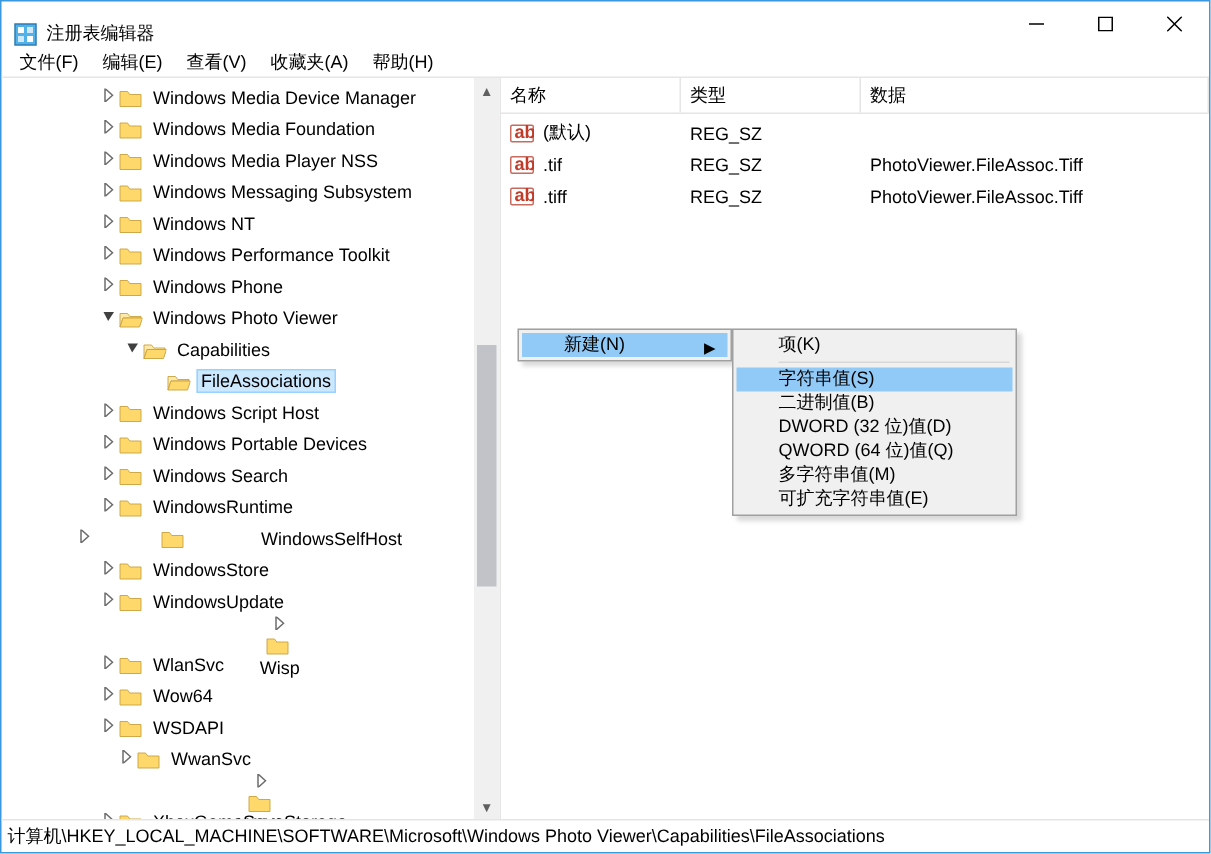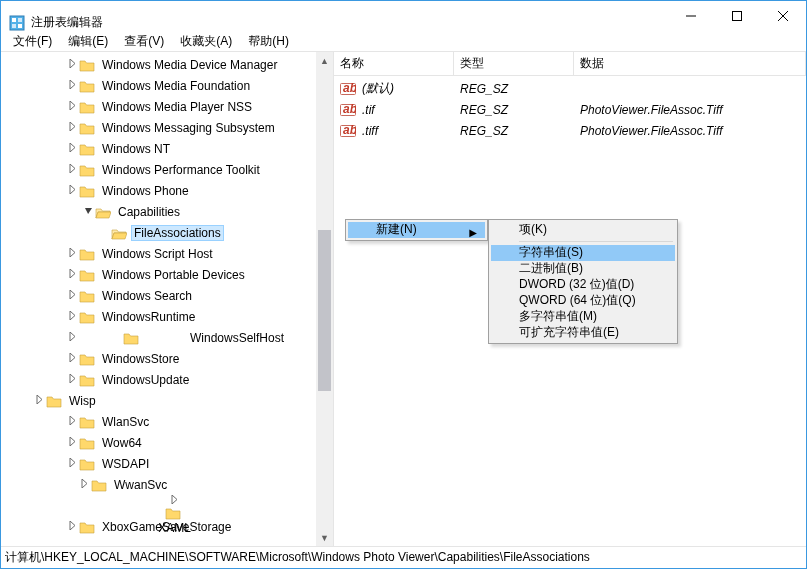--- a/index.html
+++ b/index.html
@@ -24,21 +24,21 @@
   .tree-row.selected .label { background: #cce8ff; border: 1px solid #99d1ff; padding: 0 2px; }
   .vs { position: absolute; right: 0; top: 0; bottom: 0; width: 17px; background: #f0f0f0; display: flex; flex-direction: column; }
   .vs .arrow { height: 17px; display:flex; align-items:center; justify-content:center; color:#606060; font-size:9px; }
   .vs .track { flex: 1; position: relative; }
   .vs .thumb { position: absolute; left: 2px; right: 2px; top: 35%; height: 35%; background: #c2c3c9; }
   .list-pane { flex: 1; position: relative; overflow:hidden; }
   .list-header { display: flex; height: 24px; border-bottom: 1px solid #e5e5e5; }
   .lh-col { display: flex; align-items: center; padding-left: 6px; border-right: 1px solid #e5e5e5; }
   .list-body { padding-top: 2px; }
   .list-row { display: flex; align-items: center; height: 21px; }
-  .lc { padding-left: 6px; display:flex; align-items:center; overflow:hidden; white-space:nowrap;font-style:italic; }
+  .lc { padding-left: 6px; display:flex; align-items:center; overflow:hidden; white-space:nowrap; }
   .val-icon { width:16px; height:16px; margin-right:6px; flex-shrink:0; }
   .statusbar { height: 22px; border-top: 1px solid #e5e5e5; display: flex; align-items: center; padding: 0 4px; font-size: 12px; }
   
   .ctx-menu { position: absolute; background: #f0f0f0; border: 1px solid #a0a0a0; box-shadow: 3px 3px 3px rgba(0,0,0,0.15); padding: 2px; z-index: 10; }
   .ctx-row { display: flex; align-items: flex-end; height: 16px; padding: 0 30px 0 28px; white-space: nowrap; position: relative; }
   .ctx-row.hl { background: #91c9f7; }
   .ctx-row .arrow-r { position: absolute; right: 8px; font-size: 10px; }
   .ctx-gutter { position:absolute; left:0; top:2px; bottom:2px; width:26px; }
   .folder-svg { fill:#ffd86b; stroke:#c8a13e; stroke-width:0.6; }
   .folder-open-svg { fill:#ffe9a8; stroke:#c8a13e; stroke-width:0.6; }
@@ -164,20 +164,29 @@
             </div>
             <div class="tree-row" style="padding-left: 64px;">
               <span class="expander"><svg width="9" height="9">
                   <path d="M2 0l5 4.5L2 9z" fill="none" stroke="#6d6d6d"></path>
                 </svg></span>
               <span class="folder"><svg width="16" height="14">
                   <use href="#folder"></use>
                 </svg></span>
               <span class="label">Windows Phone</span>
             </div>
+            <div class="tree-row" style="padding-left: 64px;">
+              <span class="expander open"><svg width="9" height="9">
+                  <path d="M1 2l7 0-3.9 6z" fill="#404040"></path>
+                </svg></span>
+              <span class="folder"><svg width="16" height="14">
+                  <use href="#folder-open"></use>
+                </svg></span>
+              <span class="label">Windows Photo Viewer</span>
+            </div>
             <div class="tree-row" style="padding-left: 80px;">
               <span class="expander open"><svg width="9" height="9">
                   <path d="M1 2l7 0-3.9 6z" fill="#404040"></path>
                 </svg></span>
               <span class="folder"><svg width="16" height="14">
                   <use href="#folder-open"></use>
                 </svg></span>
               <span class="label">Capabilities</span>
             </div>
             <div class="tree-row selected" style="padding-left: 96px;">
@@ -216,21 +225,21 @@
             </div>
             <div class="tree-row" style="padding-left: 64px;">
               <span class="expander"><svg width="9" height="9">
                   <path d="M2 0l5 4.5L2 9z" fill="none" stroke="#6d6d6d"></path>
                 </svg></span>
               <span class="folder"><svg width="16" height="14">
                   <use href="#folder"></use>
                 </svg></span>
               <span class="label">WindowsRuntime</span>
             </div>
-            <div class="tree-row" style="padding-left: 64px; gap: 44px;">
+            <div class="tree-row" style="padding-left: 48px; gap: 44px;">
               <span class="expander"><svg width="9" height="9">
                   <path d="M2 0l5 4.5L2 9z" fill="none" stroke="#6d6d6d"></path>
                 </svg></span>
               <span class="folder"><svg width="16" height="14">
                   <use href="#folder"></use>
                 </svg></span>
               <span class="label">WindowsSelfHost</span>
             </div>
             <div class="tree-row" style="padding-left: 64px;">
               <span class="expander"><svg width="9" height="9">
@@ -243,21 +252,21 @@
             </div>
             <div class="tree-row" style="padding-left: 64px;">
               <span class="expander"><svg width="9" height="9">
                   <path d="M2 0l5 4.5L2 9z" fill="none" stroke="#6d6d6d"></path>
                 </svg></span>
               <span class="folder"><svg width="16" height="14">
                   <use href="#folder"></use>
                 </svg></span>
               <span class="label">WindowsUpdate</span>
             </div>
-            <div class="tree-row" style="padding-left: 31px;">
+            <div class="tree-row" style="padding-left: 56px; flex-direction: column;">
               <span class="expander"><svg width="9" height="9">
                   <path d="M2 0l5 4.5L2 9z" fill="none" stroke="#6d6d6d"></path>
                 </svg></span>
               <span class="folder"><svg width="16" height="14">
                   <use href="#folder"></use>
                 </svg></span>
               <span class="label">Wisp</span>
             </div>
             <div class="tree-row" style="padding-left: 64px;">
               <span class="expander"><svg width="9" height="9">

